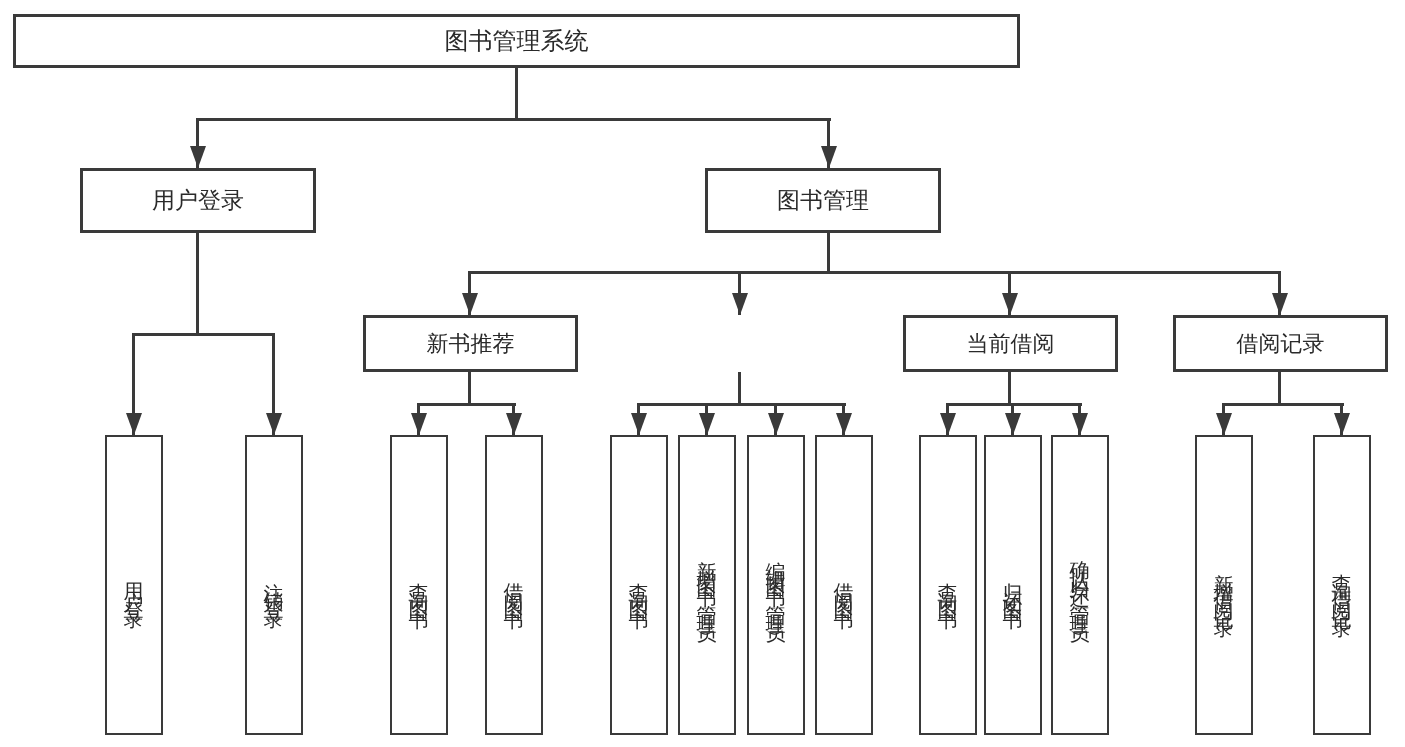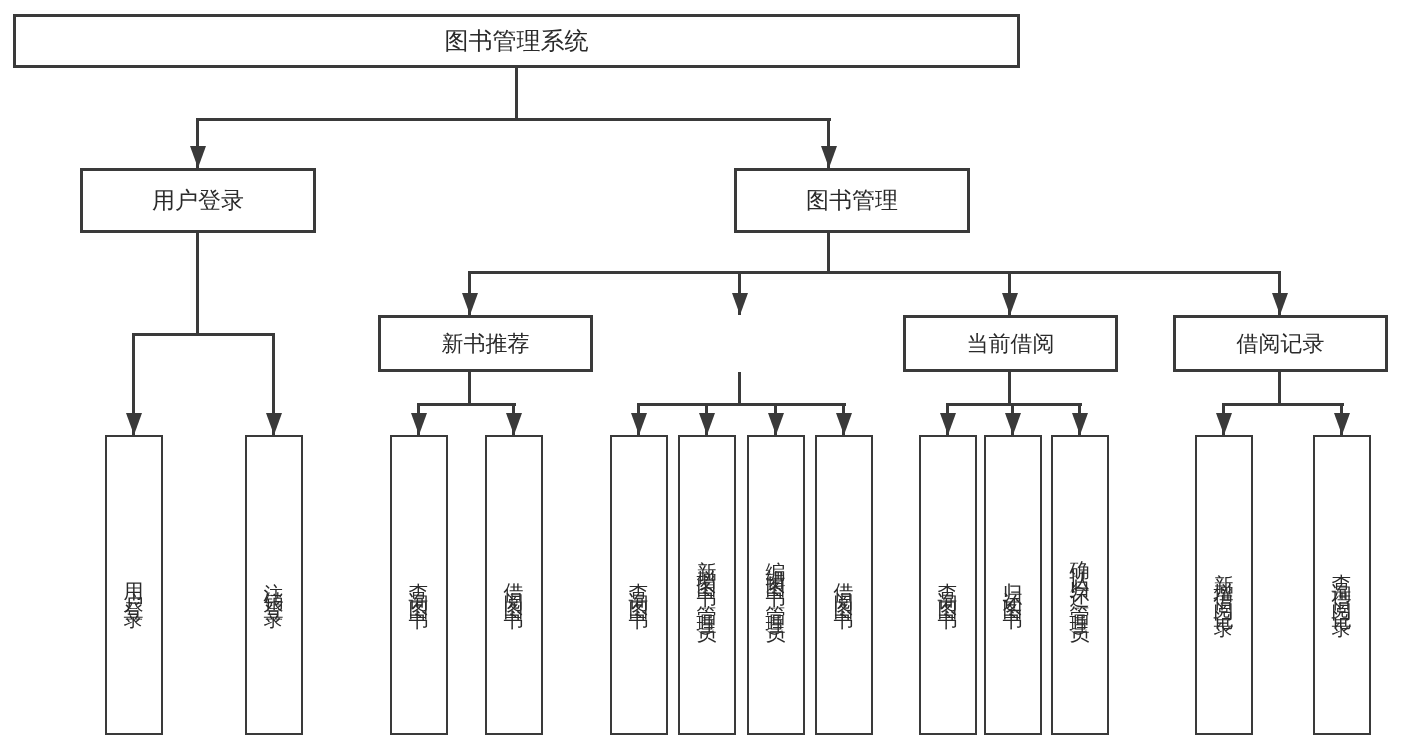--- a/index.html
+++ b/index.html
@@ -121,25 +121,25 @@
   <div class="ar" style="left:1216px;top:413px"></div>
   <div class="ar" style="left:1334px;top:413px"></div>
 
   <div class="box lvl1">
     <span>图书管理系统</span>
   </div>
 
   <div class="box lvl2" style="left:80px">
     <span>用户登录</span>
   </div>
-  <div class="box lvl2" style="left:734px">
+  <div class="box lvl2" style="left:705px">
     <span>图书管理</span>
   </div>
 
-  <div class="box lvl3" style="left:378px">
+  <div class="box lvl3" style="left:363px">
     <span>新书推荐</span>
   </div>
   <div class="box lvl3" style="left:903px">
     <span>当前借阅</span>
   </div>
   <div class="box lvl3" style="left:1173px">
     <span>借阅记录</span>
   </div>
 
   <div class="box leaf" style="left:105px">

